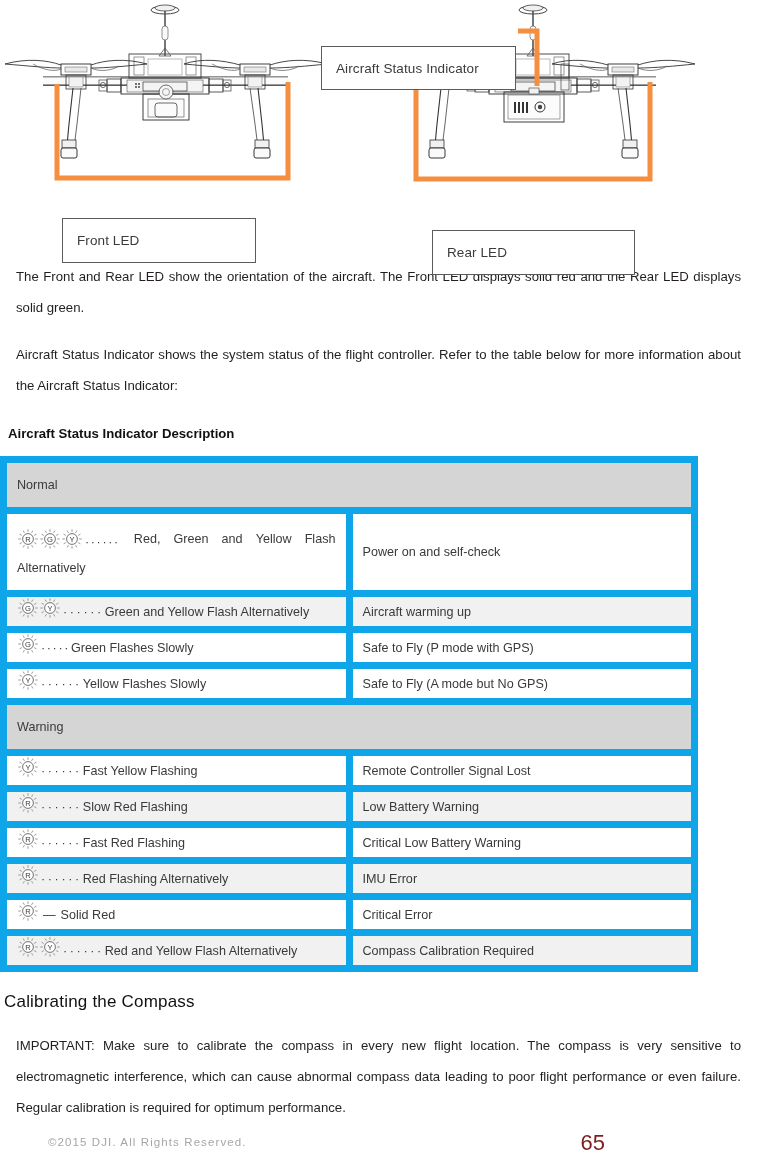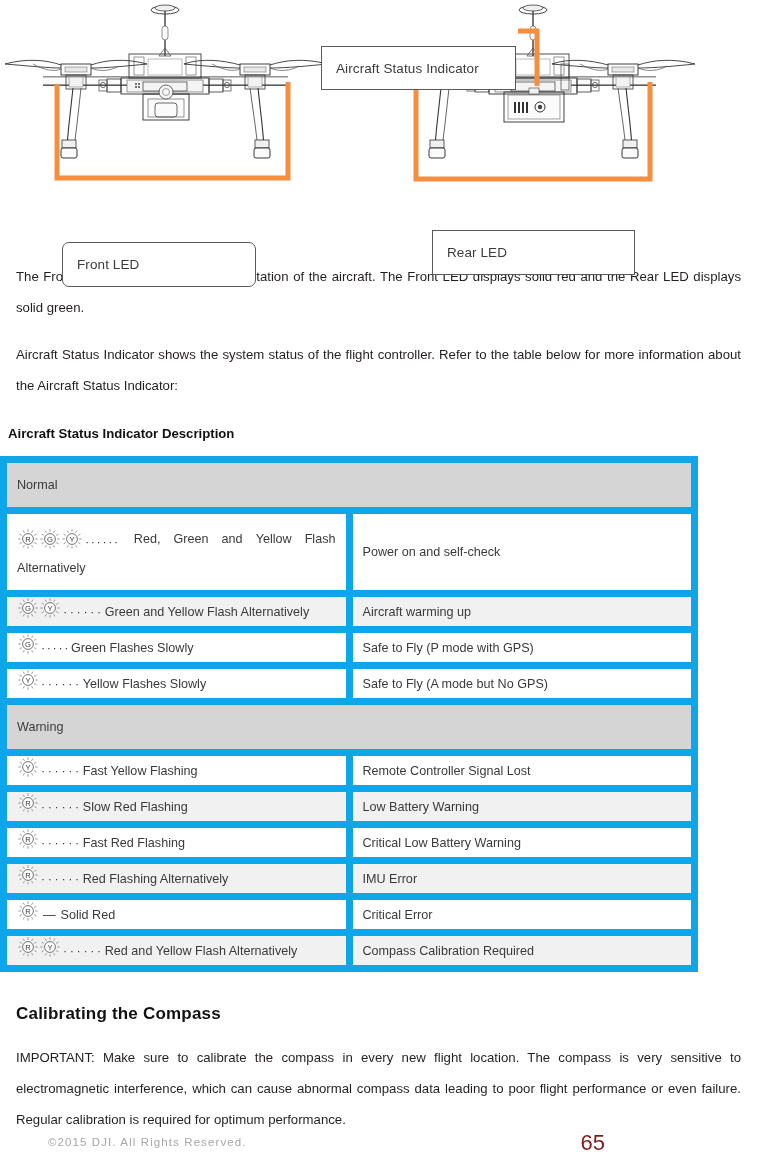--- a/index.html
+++ b/index.html
@@ -31,21 +31,21 @@
     box-sizing: border-box;
     display: flex;
     align-items: center;
     padding-left: 14px;
     font-size: 13.5px;
     color: #3b3b3b;
     letter-spacing: .1px;
     margin-top: 42px;
   }
   #callout-status { left: 321px; top: 4px;  width: 195px; height: 44px; }
-  #callout-front  { left: 62px;  top: 200px; width: 194px; height: 45px; border-radius: 7px; }
+  #callout-front  { left: 62px;  top: 176px; width: 194px; height: 45px; }
   #callout-rear   { left: 432px; top: 188px; width: 203px; height: 45px; }
   p.para {
     margin: 16px;
     font-size: 13.2px;
     line-height: 31px;
     color: #231f20;
     text-align: justify;
     text-justify: inter-word;
     letter-spacing: 0;
   }
@@ -103,22 +103,22 @@
     white-space: nowrap;
   }
   .dots.wide { letter-spacing: 2.6px; }
   .dash { display:inline-block; margin: 0 5px 0 4px; }
 
   .led-icon { display: inline-block; vertical-align: middle; margin-right: 0px; }
 
   
   h2.sec-title {
     font-size: 17px;
-    font-weight: bold;
-    margin: 16px;
+    font-weight: normal;
+    margin: 4px;
     padding: 16px 0 2px 0;
     color: #111;
     letter-spacing: .2px;
   }
 
   
   .footer {
     position: absolute;
     left: 0;
     bottom: 6px;

